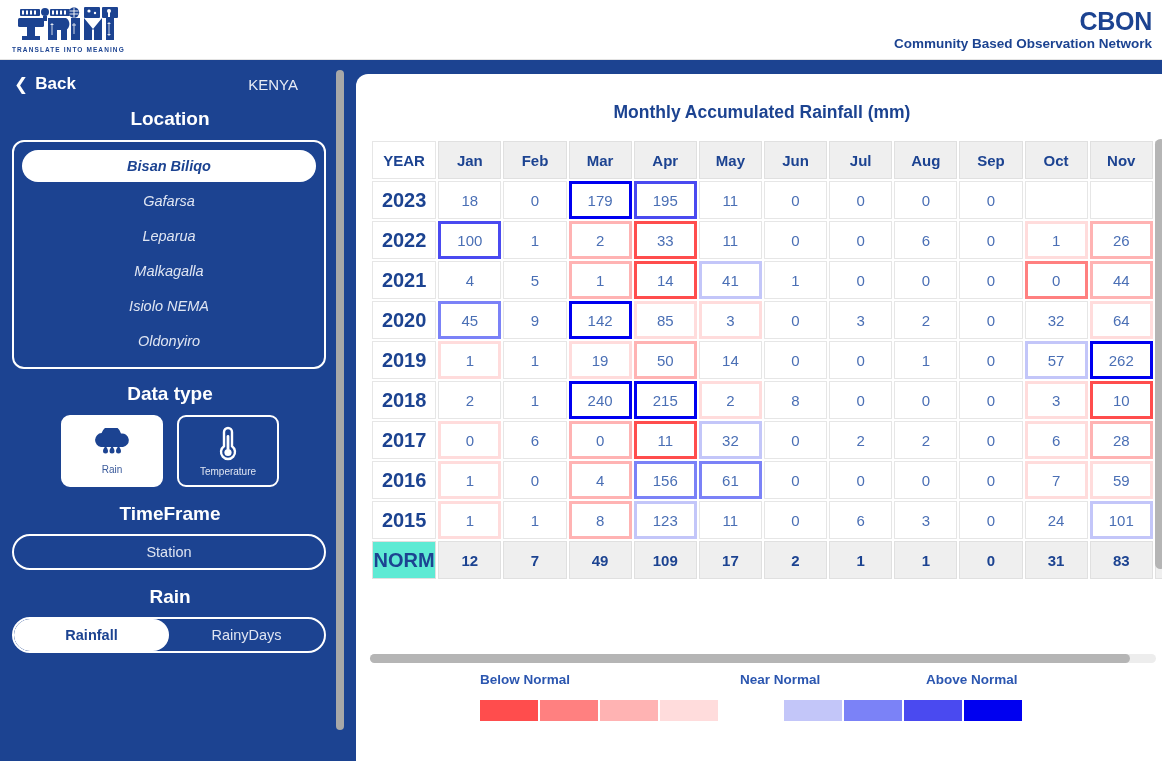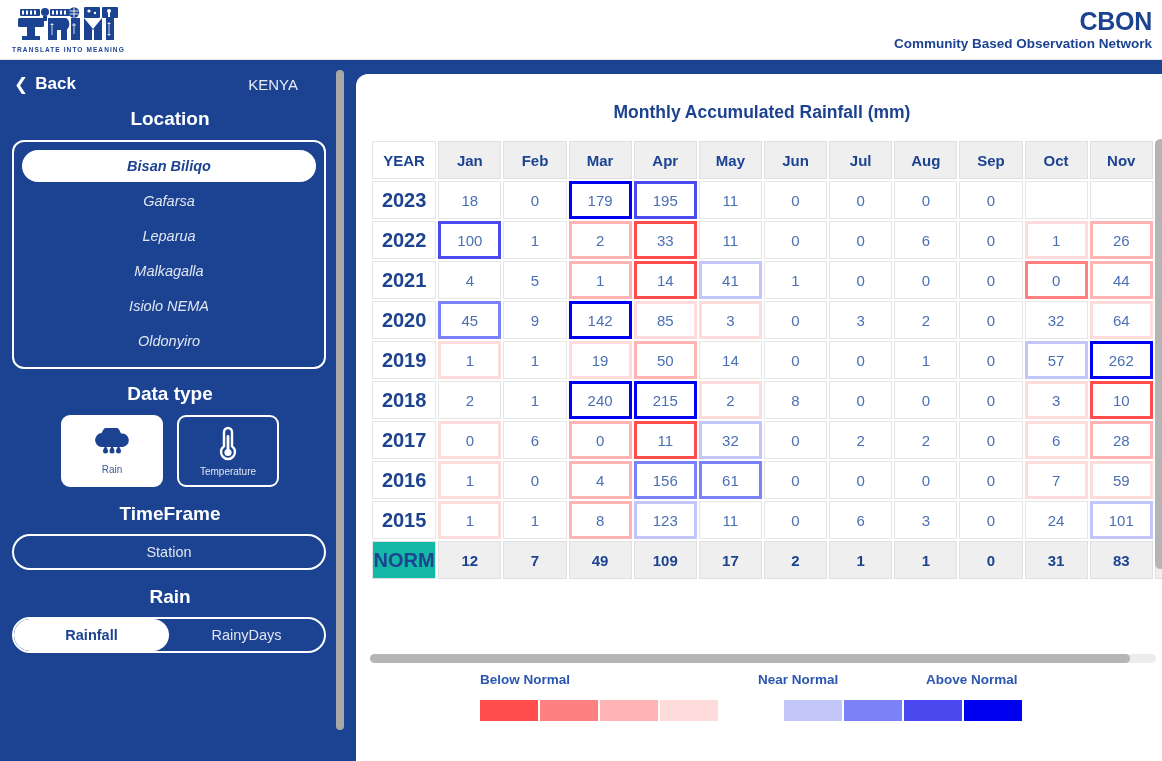--- a/index.html
+++ b/index.html
@@ -106,21 +106,21 @@
     border:1px solid #e6e6e6; vertical-align:middle;
   }
   table.grid th {
     background:#efefef; color:#1c4391; font-weight:bold; font-size:15px; border:1px solid #e0e0e0;
   }
   table.grid th.yearhead { background:#ffffff; border:1px solid #e6e6e6; }
   table.grid td.yearcell {
     color:#1c4391; font-weight:bold; font-size:20px; border:1px solid #e6e6e6; background:#fff;
   }
   table.grid tr.normrow td { background:#efefef; color:#1c4391; font-weight:bold; border:1px solid #e0e0e0; }
-  table.grid tr.normrow td.yearcell { background:#14b8a6; }
+  table.grid tr.normrow td.yearcell { background:#5eead4; }
 
   
   td.c-b4 { border:3px solid #ff4d4d !important; }
   td.c-b3 { border:3px solid #ff8080 !important; }
   td.c-b2 { border:3px solid #ffb3b3 !important; }
   td.c-b1 { border:3px solid #ffdcdc !important; }
   td.c-a1 { border:3px solid #c3c6f9 !important; }
   td.c-a2 { border:3px solid #7b82f7 !important; }
   td.c-a3 { border:3px solid #4a4af0 !important; }
   td.c-a4 { border:3px solid #0000f0 !important; }
@@ -443,21 +443,21 @@
         </div>
       </div>
 
       <div class="tbl-hscroll">
         <div class="tbl-hthumb"></div>
       </div>
 
       <div class="legend">
         <div class="legend-labels">
           <div class="ll" style="left:110px;">Below Normal</div>
-          <div class="ll" style="left:352px;padding-left:36px;">Near Normal</div>
+          <div class="ll" style="left:334px;padding-left:36px;">Near Normal</div>
           <div class="ll" style="left:556px;">Above Normal</div>
         </div>
         <div class="legend-bars">
           <div class="bar-group" id="below-bars" style="left:110px;">
               <div class="swatch" style="background: rgb(255, 77, 77);"></div>
               <div class="swatch" style="background: rgb(255, 128, 128);"></div>
               <div class="swatch" style="background: rgb(255, 179, 179);"></div>
               <div class="swatch" style="background: rgb(255, 220, 220);"></div>
             </div>
           <div class="bar-group" id="above-bars" style="left:414px;">

